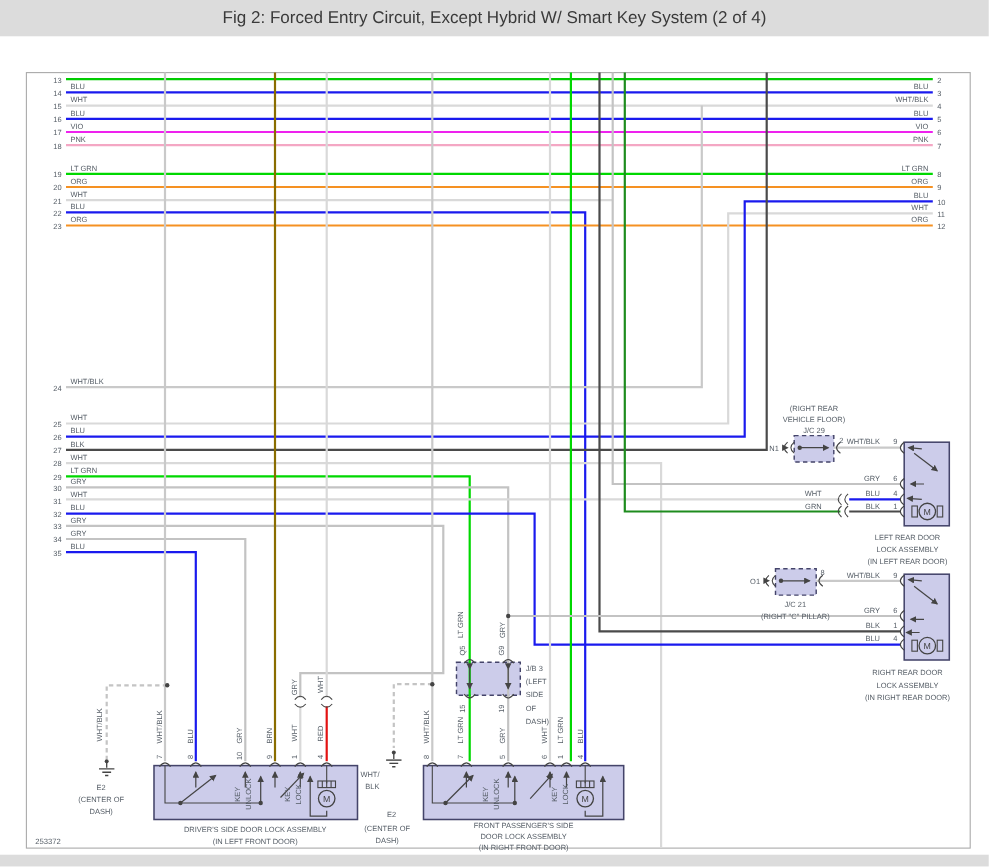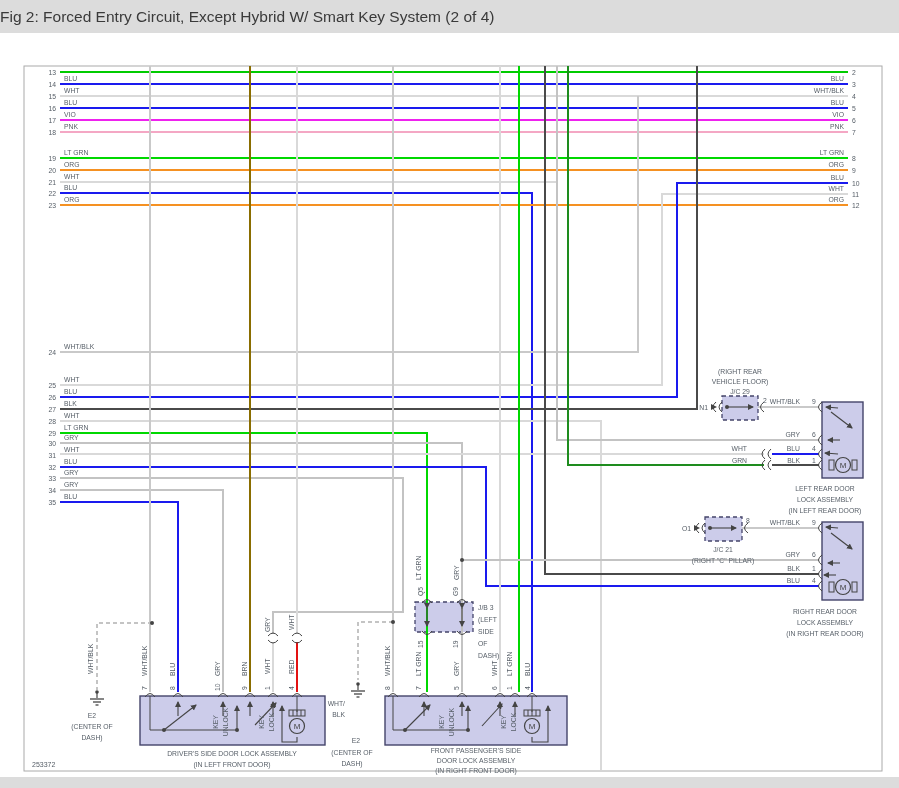--- a/index.html
+++ b/index.html
@@ -1,18 +1,18 @@
 <!DOCTYPE html>
 <html><head>
 <meta charset="utf-8">
 <style>
   html,body{margin:0;padding:0;background:#fff;font-family:"Liberation Sans",sans-serif;}
   .stage{position:relative;width:899px;height:788px;background:#fff;overflow:hidden;}
   .titlebar{position:absolute;left:0;top:0;width:899px;height:33px;background:#dcdcdc;
-    text-align:left;line-height:33px;font-size:15.5px;color:#3a3a3a;}
+    text-align:center;line-height:33px;font-size:15.5px;color:#3a3a3a;}
   .bottombar{position:absolute;left:0;top:777px;width:899px;height:11px;background:#dcdcdc;}
   svg{position:absolute;left:0;top:0;}
   svg text{font-family:"Liberation Sans",sans-serif;}
 </style>
 </head>
 <body>
 
 <div class="stage">
   <div class="titlebar">Fig 2: Forced Entry Circuit, Except Hybrid W/ Smart Key System (2 of 4)</div>
   <svg id="dsvg" width="899" height="788" viewBox="0 0 899 788">

